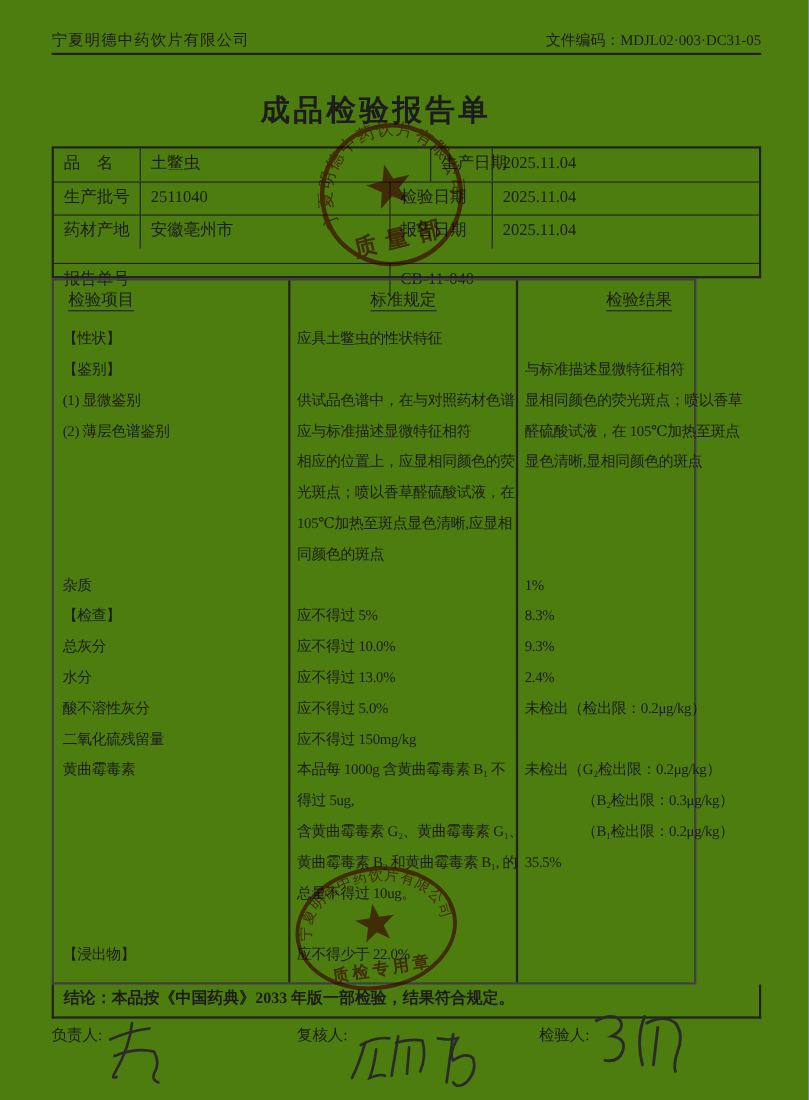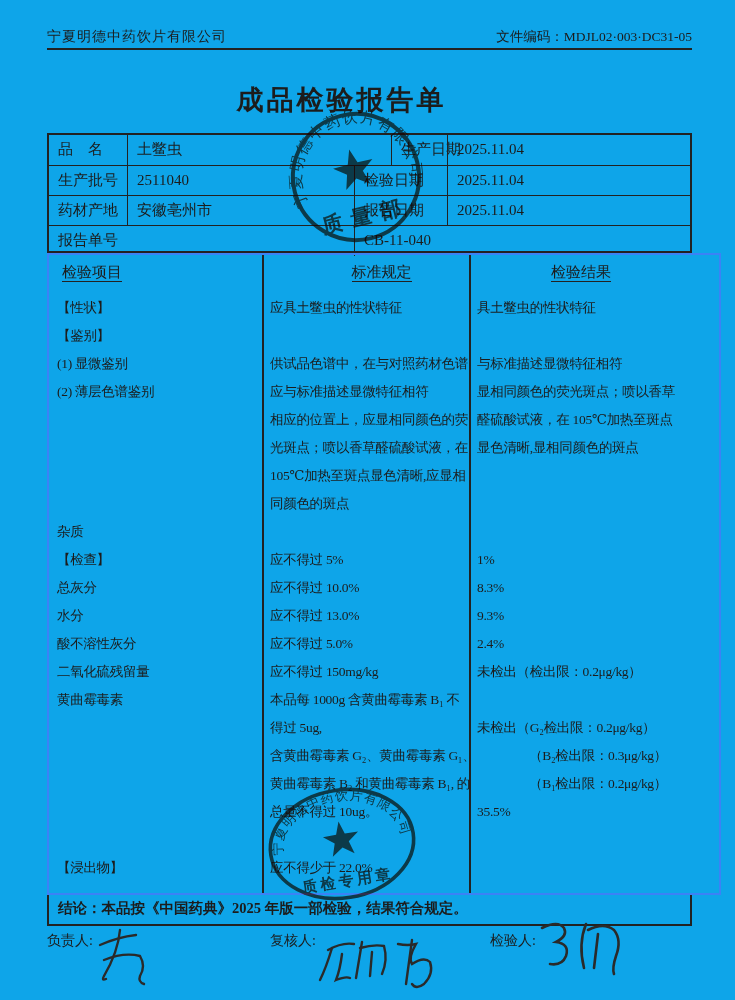--- a/index.html
+++ b/index.html
@@ -1,36 +1,36 @@
 <!DOCTYPE html>
 <html><head>
 <meta charset="utf-8">
 <style>
   html,body{margin:0;padding:0;background:#888;}
   .page{
-    position:relative;width:735px;height:1000px;background:#0ea5e9;
+    position:relative;width:735px;height:1000px;background:#4d7c0f;
     font-family:"Liberation Serif","DejaVu Serif",serif;color:#1c1c1c;
     overflow:hidden;margin:0 auto;
   }
   .abs{position:absolute;}
   
   .hdr-company{left:47px;top:28px;font-size:14px;letter-spacing:1px;}
   .hdr-code{right:43px;top:28px;font-size:13.5px;}
   .hdr-rule{left:47px;top:48px;width:645px;height:2px;background:#222;}
   
   .title{left:0;top:82px;width:683px;text-align:center;font-size:27px;font-weight:bold;letter-spacing:3px;}
   
   .info-table{left:47px;top:133px;width:645px;height:120px;border:2px solid #222;box-sizing:border-box;padding-left:20px;}
   .irow{position:absolute;left:0;width:100%;height:30px;}
   .irow.b{border-top:1.5px solid #222;box-sizing:border-box;}
   .icell{position:absolute;top:0;height:30px;line-height:29px;font-size:15px;
          padding-left:9px;box-sizing:border-box;white-space:pre;overflow:hidden;}
   .vl{border-left:1.5px solid #222;}
   
-  .main-table{left:47px;top:253px;width:674px;height:642px;border:2px solid #3b82f6;box-sizing:border-box;}
+  .main-table{left:47px;top:253px;width:586px;height:642px;border:2px solid #404040;box-sizing:border-box;}
   .vline{position:absolute;top:0;bottom:0;width:1.5px;background:#222;}
   .col-head{position:absolute;top:8px;font-size:15px;}
   .col-head span{border-bottom:1.2px solid #222;padding-bottom:1px;}
   .col-lines{position:absolute;top:39px;font-size:13.5px;letter-spacing:-0.3px;}
   .tline{height:28px;line-height:28px;white-space:nowrap;overflow:visible;}
   .tline.indent{padding-left:52px;}
   
   .concl-row{left:47px;top:895px;width:645px;height:31px;border:2px solid #222;border-top:none;
              box-sizing:border-box;line-height:27px;font-size:14.5px;font-weight:bold;padding-left:9px;}
   
@@ -61,32 +61,32 @@
       <div class="icell vl" style="left:78px;width:227px;">2511040</div>
       <div class="icell vl" style="left:305px;width:93px;">检验日期</div>
       <div class="icell vl" style="left:398px;width:247px;">2025.11.04</div>
     </div>
     <div class="irow b" style="top:60px;">
       <div class="icell" style="left:0;width:78px;">药材产地</div>
       <div class="icell vl" style="left:78px;width:227px;">安徽亳州市</div>
       <div class="icell vl" style="left:305px;width:93px;">报告日期</div>
       <div class="icell vl" style="left:398px;width:247px;">2025.11.04</div>
     </div>
-    <div class="irow b" style="top:90px;">
+    <div class="irow b" style="top:104px;">
       <div class="icell" style="left:0;width:305px;">报告单号</div>
       <div class="icell vl" style="left:305px;width:340px;">CB-11-040</div>
     </div>
   </div>
 
   <div class="abs main-table">
     <div class="vline" style="left:213px;"></div>
     <div class="vline" style="left:420px;"></div>
 
     <div class="col-head" style="left:13px;"><span>检验项目</span></div>
-    <div class="col-head" style="left:215px;width:205px;text-align:center;padding-left:15px;"><span>标准规定</span></div>
+    <div class="col-head" style="left:215px;width:205px;text-align:center;"><span>标准规定</span></div>
     <div class="col-head" style="left:422px;width:220px;text-align:center;"><span>检验结果</span></div>
 
     <div class="col-lines" style="left:8px;width:200px;">
         <div class="tline">【性状】</div>
         <div class="tline">【鉴别】</div>
         <div class="tline">(1) 显微鉴别</div>
         <div class="tline">(2) 薄层色谱鉴别</div>
         <div class="tline"></div>
         <div class="tline"></div>
         <div class="tline"></div>
@@ -122,21 +122,20 @@
         <div class="tline">应不得过 150mg/kg</div>
         <div class="tline">本品每 1000g 含黄曲霉毒素 B₁ 不</div>
         <div class="tline">得过 5ug,</div>
         <div class="tline">含黄曲霉毒素 G₂、黄曲霉毒素 G₁、</div>
         <div class="tline">黄曲霉毒素 B₂ 和黄曲霉毒素 B₁, 的</div>
         <div class="tline">总量不得过 10ug。</div>
         <div class="tline"></div>
         <div class="tline">应不得少于 22.0%</div>
       </div>
     <div class="col-lines" style="left:428px;width:214px;">
-        <div class="tline">具土鳖虫的性状特征</div>
         <div class="tline"></div>
         <div class="tline">与标准描述显微特征相符</div>
         <div class="tline">显相同颜色的荧光斑点；喷以香草</div>
         <div class="tline">醛硫酸试液，在 105℃加热至斑点</div>
         <div class="tline">显色清晰,显相同颜色的斑点</div>
         <div class="tline"></div>
         <div class="tline"></div>
         <div class="tline"></div>
         <div class="tline">1%</div>
         <div class="tline">8.3%</div>
@@ -145,21 +144,21 @@
         <div class="tline">未检出（检出限：0.2μg/kg）</div>
         <div class="tline"></div>
         <div class="tline">未检出（G₂检出限：0.2μg/kg）</div>
         <div class="tline indent">（B₂检出限：0.3μg/kg）</div>
         <div class="tline indent">（B₁检出限：0.2μg/kg）</div>
         <div class="tline">35.5%</div>
       </div>
   </div>
 
   <div class="abs concl-row">
-    <span>结论：本品按《中国药典》2025 年版一部检验，结果符合规定。</span>
+    <span>结论：本品按《中国药典》2033 年版一部检验，结果符合规定。</span>
   </div>
 
   <div class="abs sig-label" style="left:47px;">负责人:</div>
   <div class="abs sig-label" style="left:270px;">复核人:</div>
   <div class="abs sig-label" style="left:490px;">检验人:</div>
 
   <svg class="abs" style="left:0;top:900px;width:735px;height:100px;pointer-events:none;" viewBox="0 0 735 100">
     <g stroke="#2a2a2a" stroke-width="2.4" fill="none" stroke-linecap="round">
       <path d="M100,45 q18,-8 36,-10"></path>
       <path d="M120,30 q-2,22 -16,46 q-3,5 2,3"></path>

